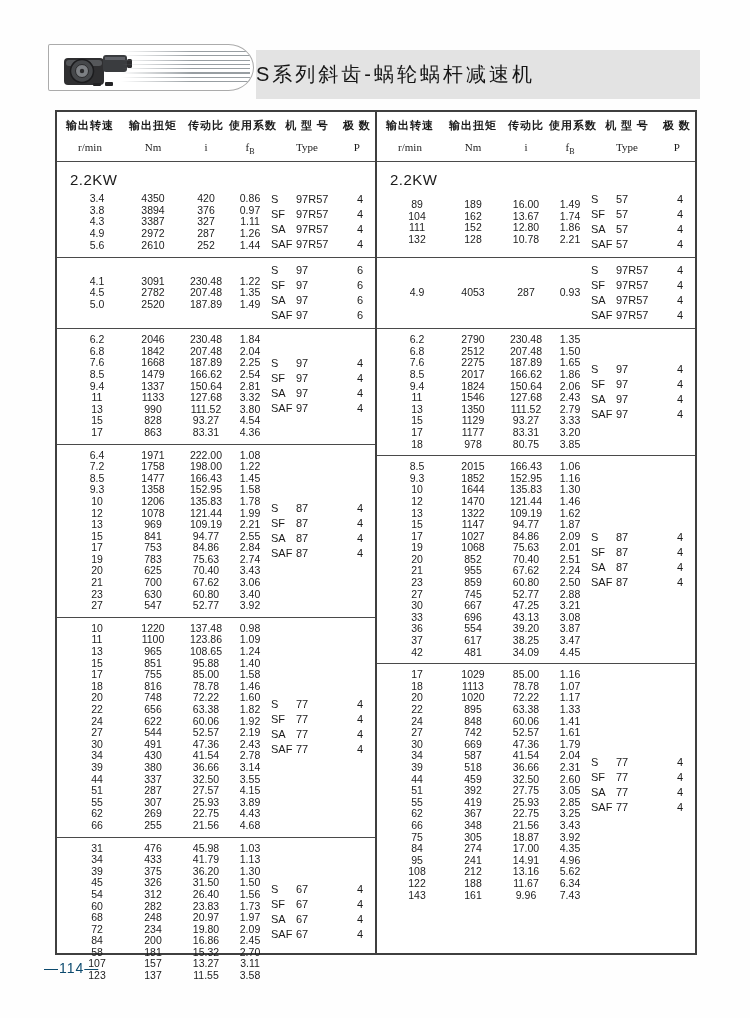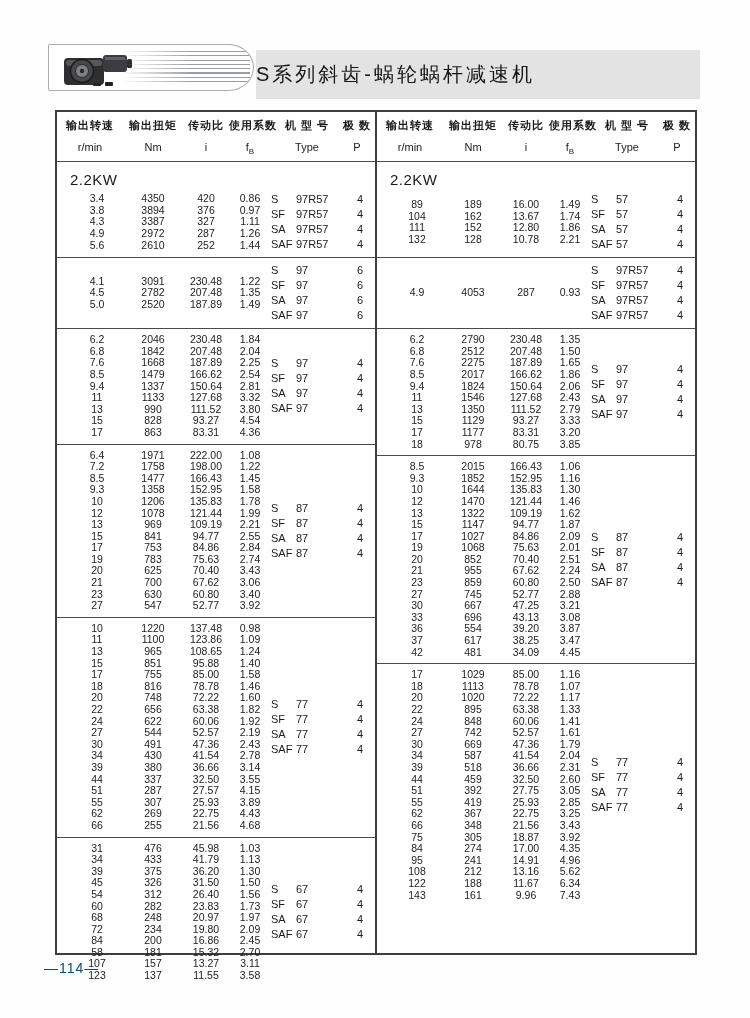--- a/index.html
+++ b/index.html
@@ -33,21 +33,21 @@
   
   .spec-table{
     position:absolute;left:55px;top:110px;width:642px;height:845px;
     border:2px solid #3f3f3f;box-sizing:border-box;display:flex;background:#fff;
   }
   .tcol{flex:1;display:flex;flex-direction:column;min-width:0;}
   .tcol.right{border-left:2px solid #3f3f3f;}
 
   .col-header{
     display:grid;grid-template-columns:66px 60px 46px 42px 72px 1fr;
-    padding:6px 6px 5px 0;border-bottom:1px solid #4a4a4a;flex:none;
+    padding:6px 6px 5px 0;border-bottom:1px solid #4a4a4a;flex:none;font-family:Liberation Serif, serif;
   }
   .hcell{text-align:center;white-space:nowrap;}
   .hcn{font-size:11px;font-weight:bold;letter-spacing:1px;}
   .hen{font-size:11px;margin-top:8px;}
   .hen sub{font-size:8px;}
 
   .block{border-bottom:1px solid #4a4a4a;padding:5px 0;flex:none;}
   .block.grow{flex:1;border-bottom:none;}
   .section-title{font-size:15px;font-weight:normal;padding:4px 12px 4px 13px;letter-spacing:.5px;}
   .block-inner{display:flex;align-items:center;}

